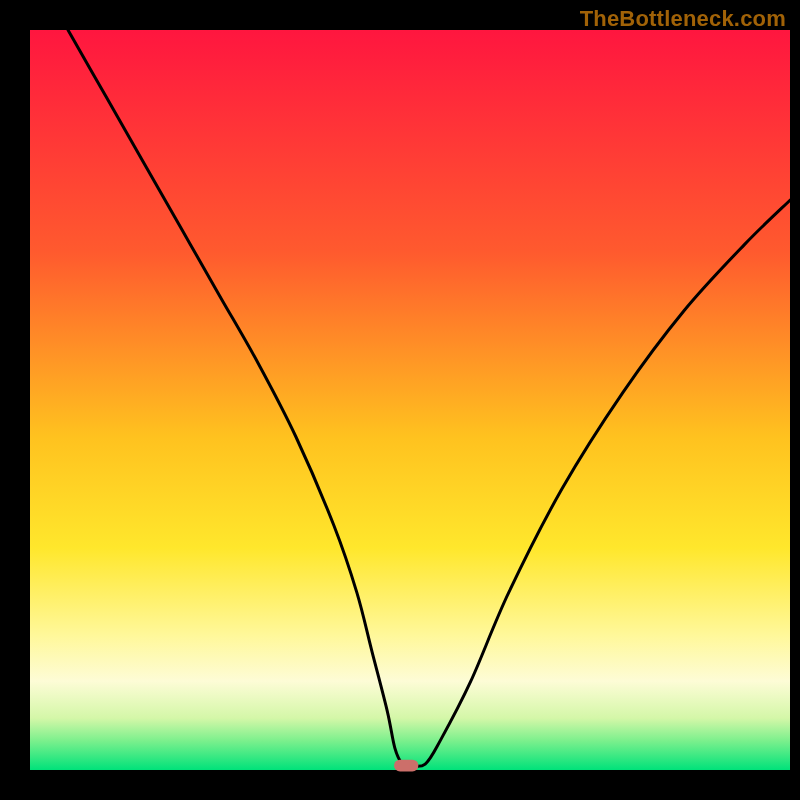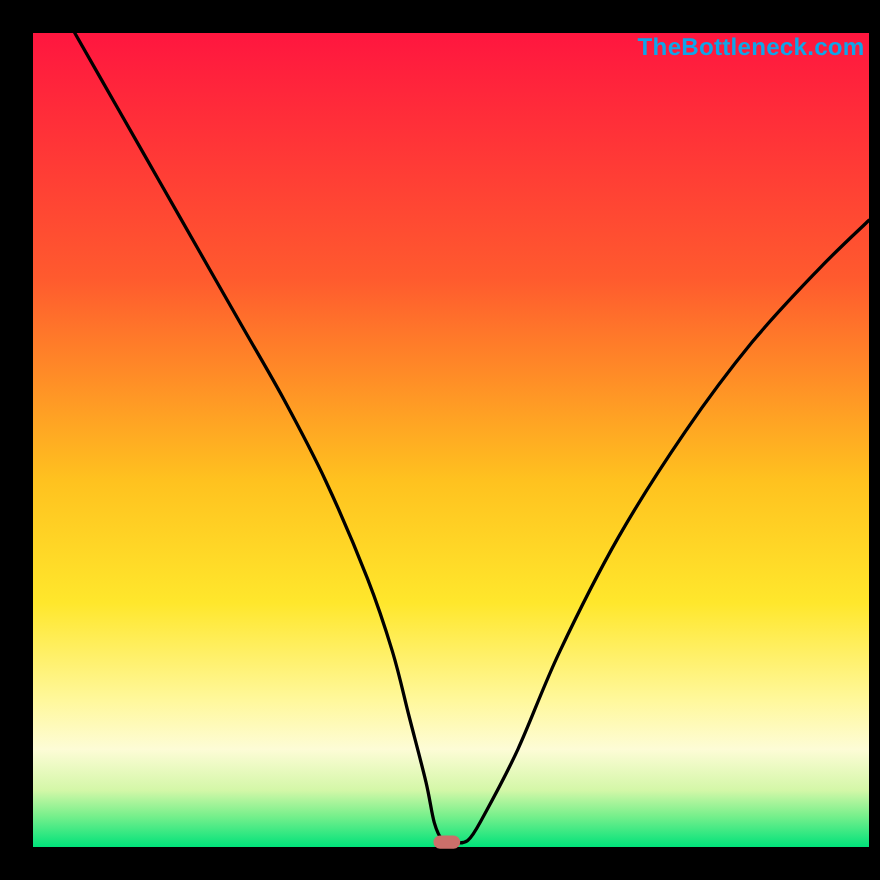--- a/index.html
+++ b/index.html
@@ -14,26 +14,25 @@
   .frame {
     position: relative;
     width: 800px;
     height: 800px;
     background: #000;
   }
   .watermark {
     position: absolute;
     top: 6px;
     right: 14px;
-    color: #0ea5e9;
+    color: #a16207;
     font-size: 22px;
     font-weight: 600;
     letter-spacing: 0.2px;
     z-index: 10;
-    margin-top: 24px;
   }
   svg {
     display: block;
   }
 </style>
 </head>
 <body>
 
 <div class="frame">
   <div class="watermark">TheBottleneck.com</div>

